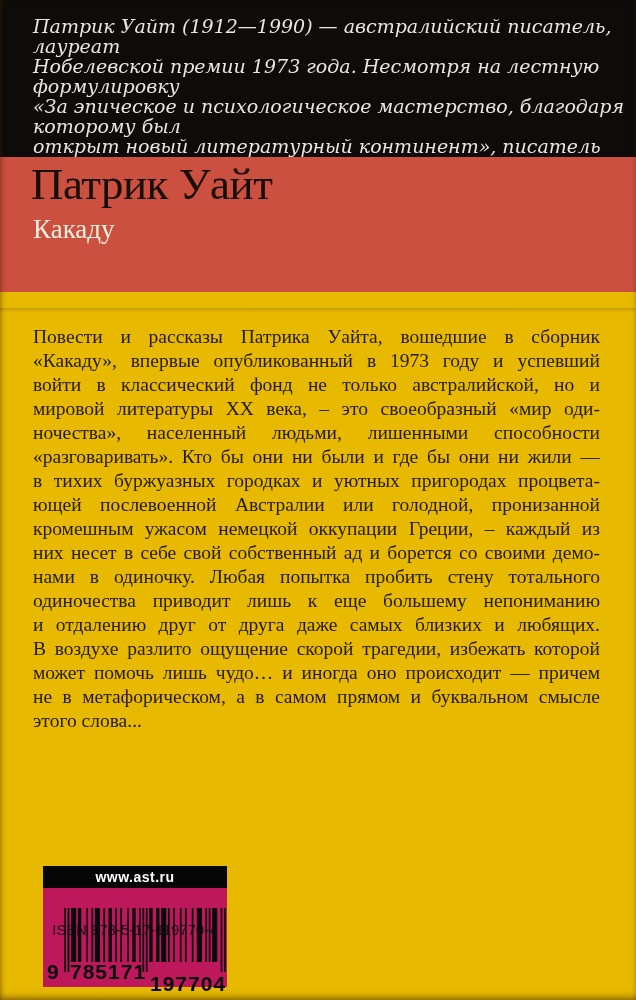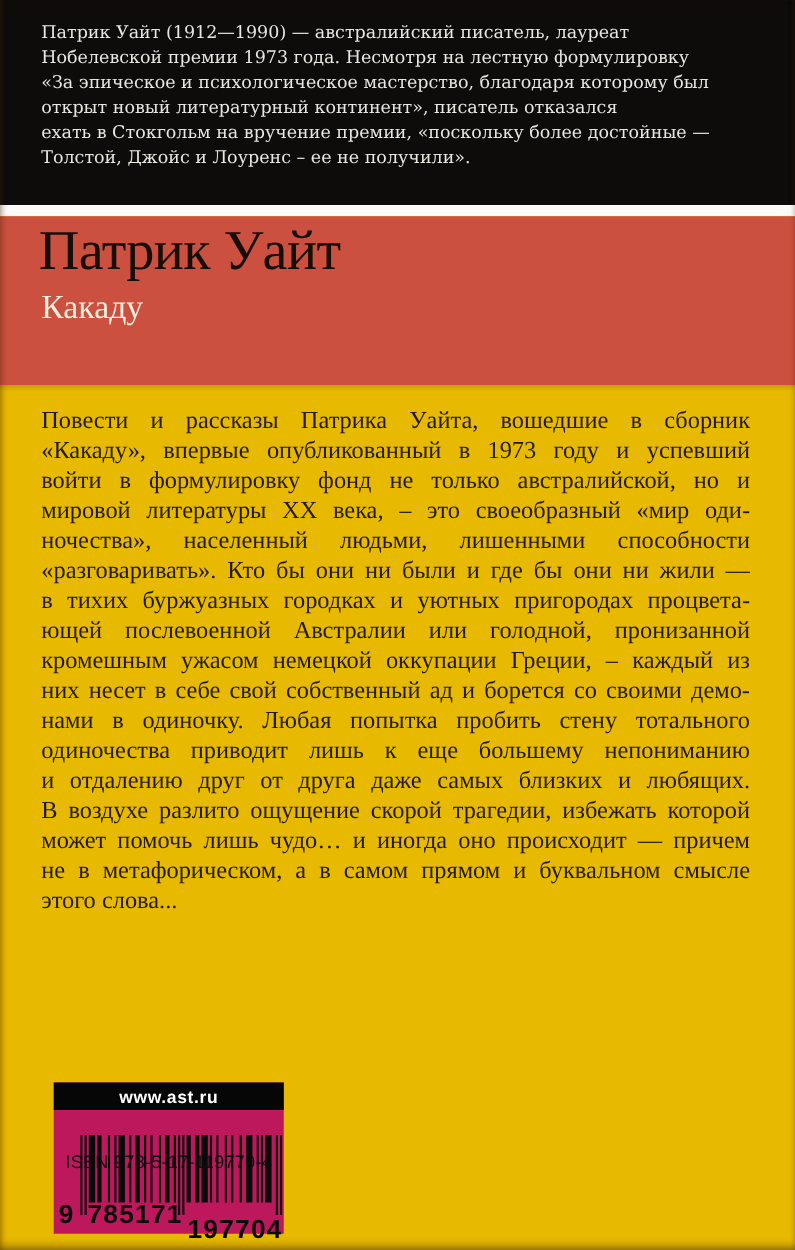--- a/index.html
+++ b/index.html
@@ -20,33 +20,34 @@
   }
 
   
   .quote-section{
     position:absolute;left:0;top:0;width:636px;height:164px;
     background:var(--black-bg,#0d0c0a);
   }
   .quote{
     padding:16px 12px 0 33px;
     font-family:"DejaVu Serif",serif;
-    font-size:14px;line-height:20px;
+    font-style:italic;
+    font-size:19px;line-height:20px;
     color:var(--quote-color,#e8e6e1);
   }
 
   
   .white-strip{
     position:absolute;left:0;top:164px;width:636px;height:9px;
     background:var(--divider-white,#fbfbf9);
   }
 
   
   .title-section{
-    position:absolute;left:0;top:173px;width:636px;height:135px;
+    position:absolute;left:0;top:157px;width:636px;height:135px;
     background:var(--red-bg,#cb5040);
   }
   .author{
     padding:5px 0 0 31px;
     font-size:45px;line-height:1.0;
     letter-spacing:-.5px;
     color:var(--title-color,#150e09);
   }
   .book-title{
     padding:9px 12px 0 33px;
@@ -121,21 +122,21 @@
 
   <section class="title-section">
     <div class="author">Патрик Уайт</div>
     <div class="book-title">Какаду</div>
   </section>
 
   <section class="annotation-section">
     <div class="annotation">
         <div class="annotation-line">Повести и рассказы Патрика Уайта, вошедшие в сборник</div>
         <div class="annotation-line">«Какаду», впервые опубликованный в 1973 году и успевший</div>
-        <div class="annotation-line">войти в формулировку фонд не только австралийской, но и</div>
+        <div class="annotation-line">войти в классический фонд не только австралийской, но и</div>
         <div class="annotation-line">мировой литературы XX века, – это своеобразный «мир оди-</div>
         <div class="annotation-line">ночества», населенный людьми, лишенными способности</div>
         <div class="annotation-line">«разговаривать». Кто бы они ни были и где бы они ни жили —</div>
         <div class="annotation-line">в тихих буржуазных городках и уютных пригородах процвета-</div>
         <div class="annotation-line">ющей послевоенной Австралии или голодной, пронизанной</div>
         <div class="annotation-line">кромешным ужасом немецкой оккупации Греции, – каждый из</div>
         <div class="annotation-line">них несет в себе свой собственный ад и борется со своими демо-</div>
         <div class="annotation-line">нами в одиночку. Любая попытка пробить стену тотального</div>
         <div class="annotation-line">одиночества приводит лишь к еще большему непониманию</div>
         <div class="annotation-line">и отдалению друг от друга даже самых близких и любящих.</div>

